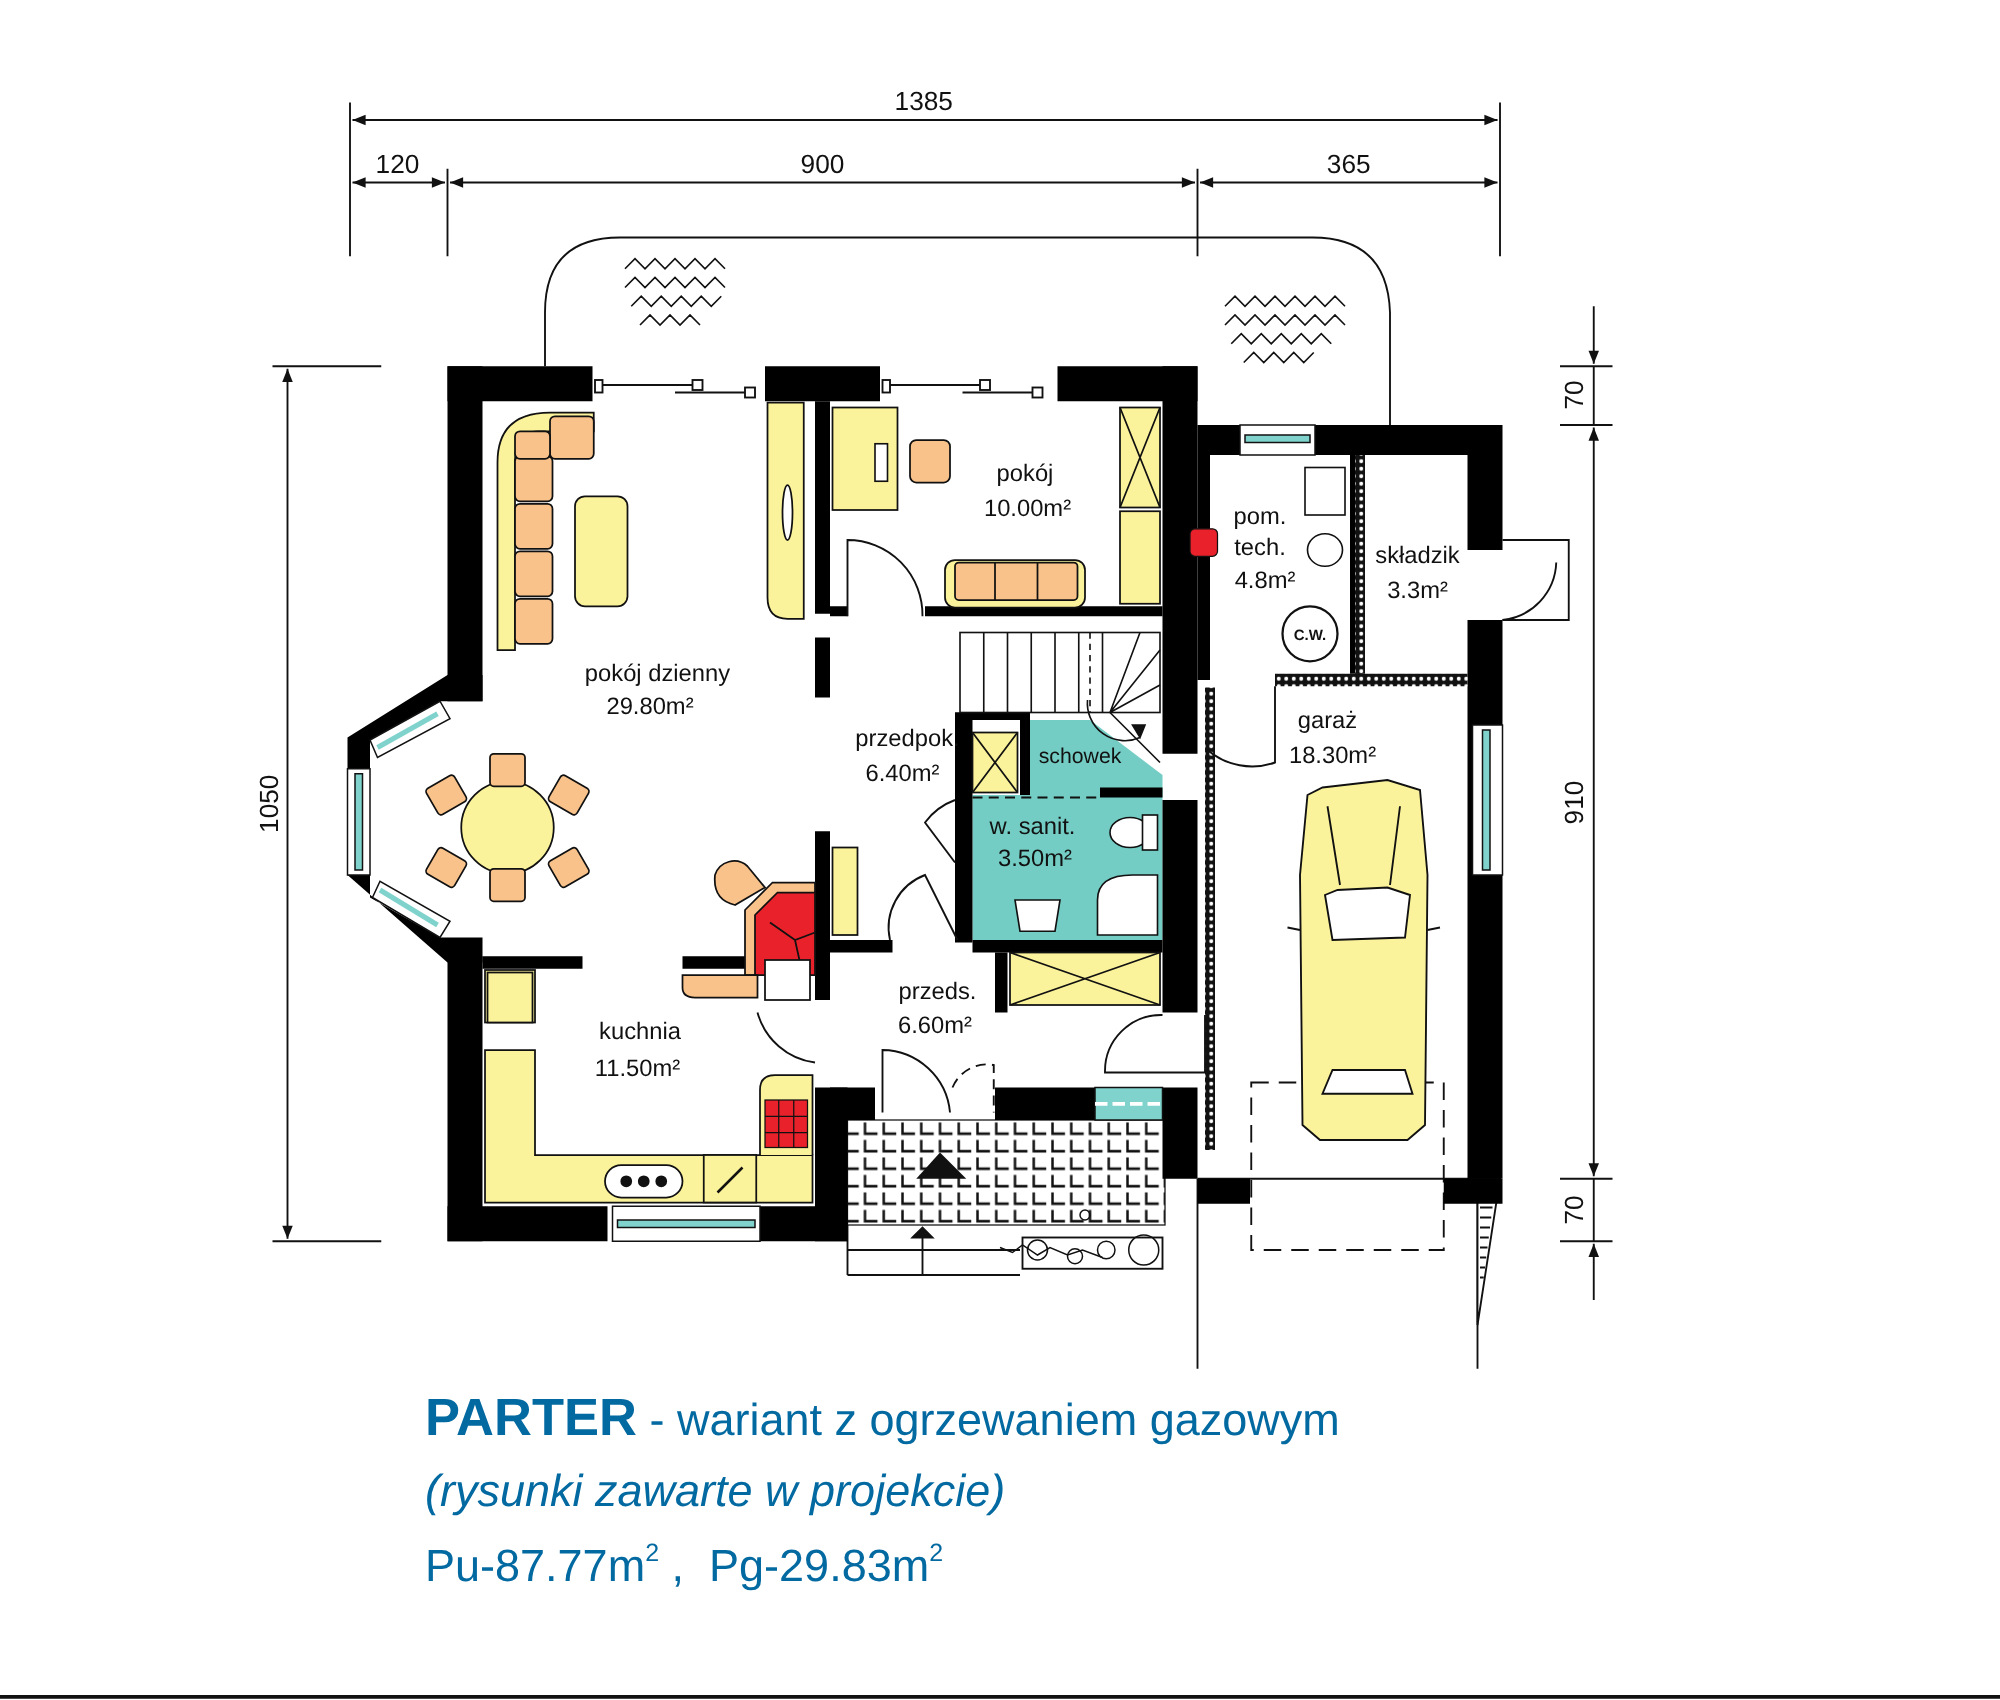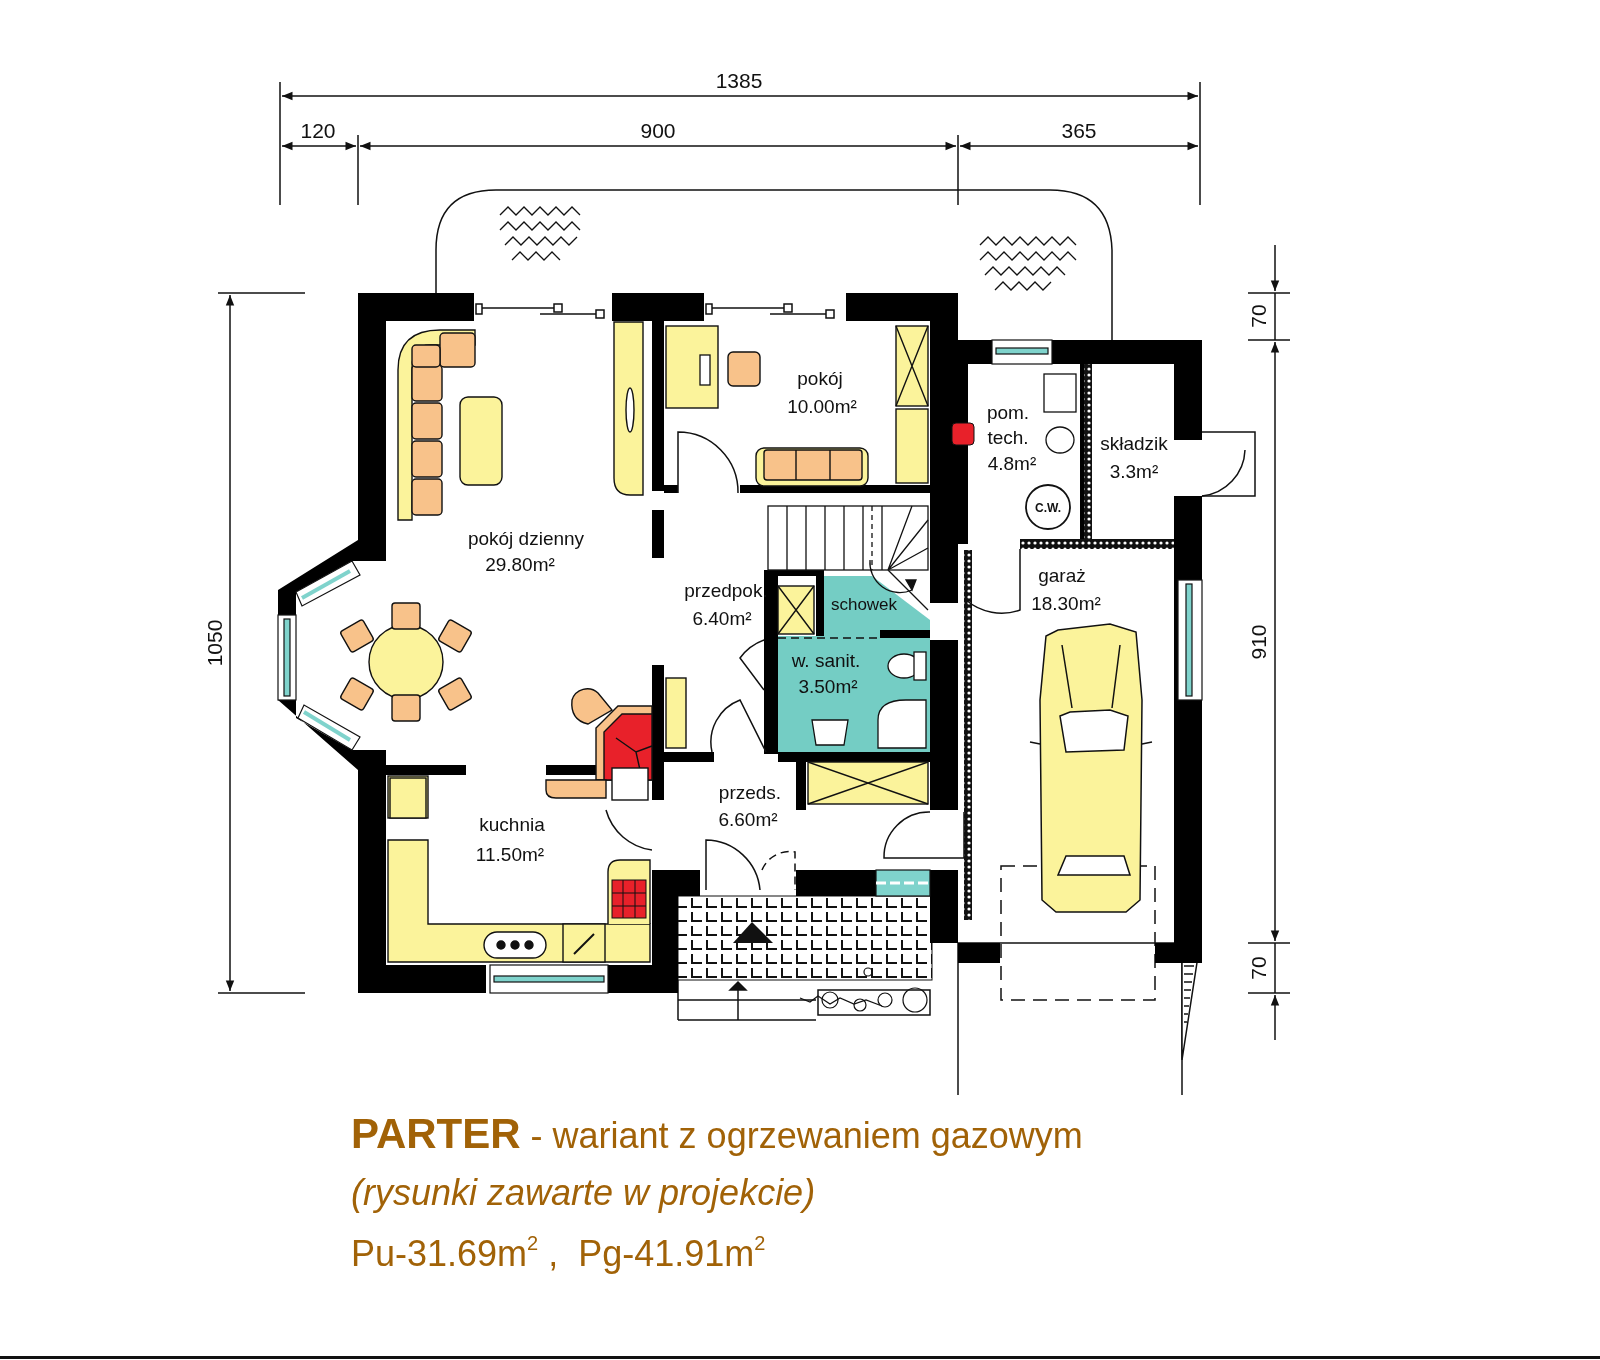--- a/index.html
+++ b/index.html
@@ -1,20 +1,20 @@
 <!DOCTYPE html>
 <html><head>
 <meta charset="utf-8">
 <style>
   html, body { margin: 0; padding: 0; background: #ffffff; }
   body { width: 1600px; height: 1360px; position: relative; overflow: hidden; font-family: "Liberation Sans", sans-serif; }
   #plan { position: absolute; left: 0; top: 0; width: 1600px; height: 1360px; }
   .lbl { font-family: "Liberation Sans", sans-serif; font-size: 19px; fill: #111; }
   .dim { font-family: "Liberation Sans", sans-serif; font-size: 21px; fill: #111; }
-  .caption { position: absolute; left: 351px; color: #a16207; font-family: "Liberation Sans", sans-serif; }
+  .caption { position: absolute; left: 340px; color: #0369a1; font-family: "Liberation Sans", sans-serif; }
   .cap1 { top: 1110px; font-size: 36px; }
   .cap1 b { font-weight: bold; font-size: 42px; }
   .cap2 { top: 1172px; font-size: 36px; font-style: italic; }
   .cap3 { top: 1232px; font-size: 36px; }
   sup { font-size: 20px; vertical-align: 16px; }
   .bottom-rule { position: absolute; left: 0; top: 1356px; width: 1600px; height: 3px; background: #111; }
 </style>
 </head>
 <body>
 
@@ -324,15 +324,15 @@
     <text class="lbl" x="1066" y="610" text-anchor="middle">18.30m²</text>
     <text class="lbl" x="512" y="831" text-anchor="middle">kuchnia</text>
     <text class="lbl" x="510" y="861" text-anchor="middle">11.50m²</text>
     <text class="lbl" x="750" y="799" text-anchor="middle">przeds.</text>
     <text class="lbl" x="748" y="826" text-anchor="middle">6.60m²</text>
   </g>
 </svg>
 
 <div class="caption cap1"><b>PARTER</b><span> - wariant z ogrzewaniem gazowym</span></div>
 <div class="caption cap2">(rysunki zawarte w projekcie)</div>
-<div class="caption cap3"><span>Pu-31.69m</span><sup>2</sup><span style="white-space:pre"> ,  </span><span>Pg-41.91m</span><sup>2</sup></div>
+<div class="caption cap3"><span>Pu-87.77m</span><sup>2</sup><span style="white-space:pre"> ,  </span><span>Pg-29.83m</span><sup>2</sup></div>
 
 <div class="bottom-rule"></div>
 
 </body></html>

